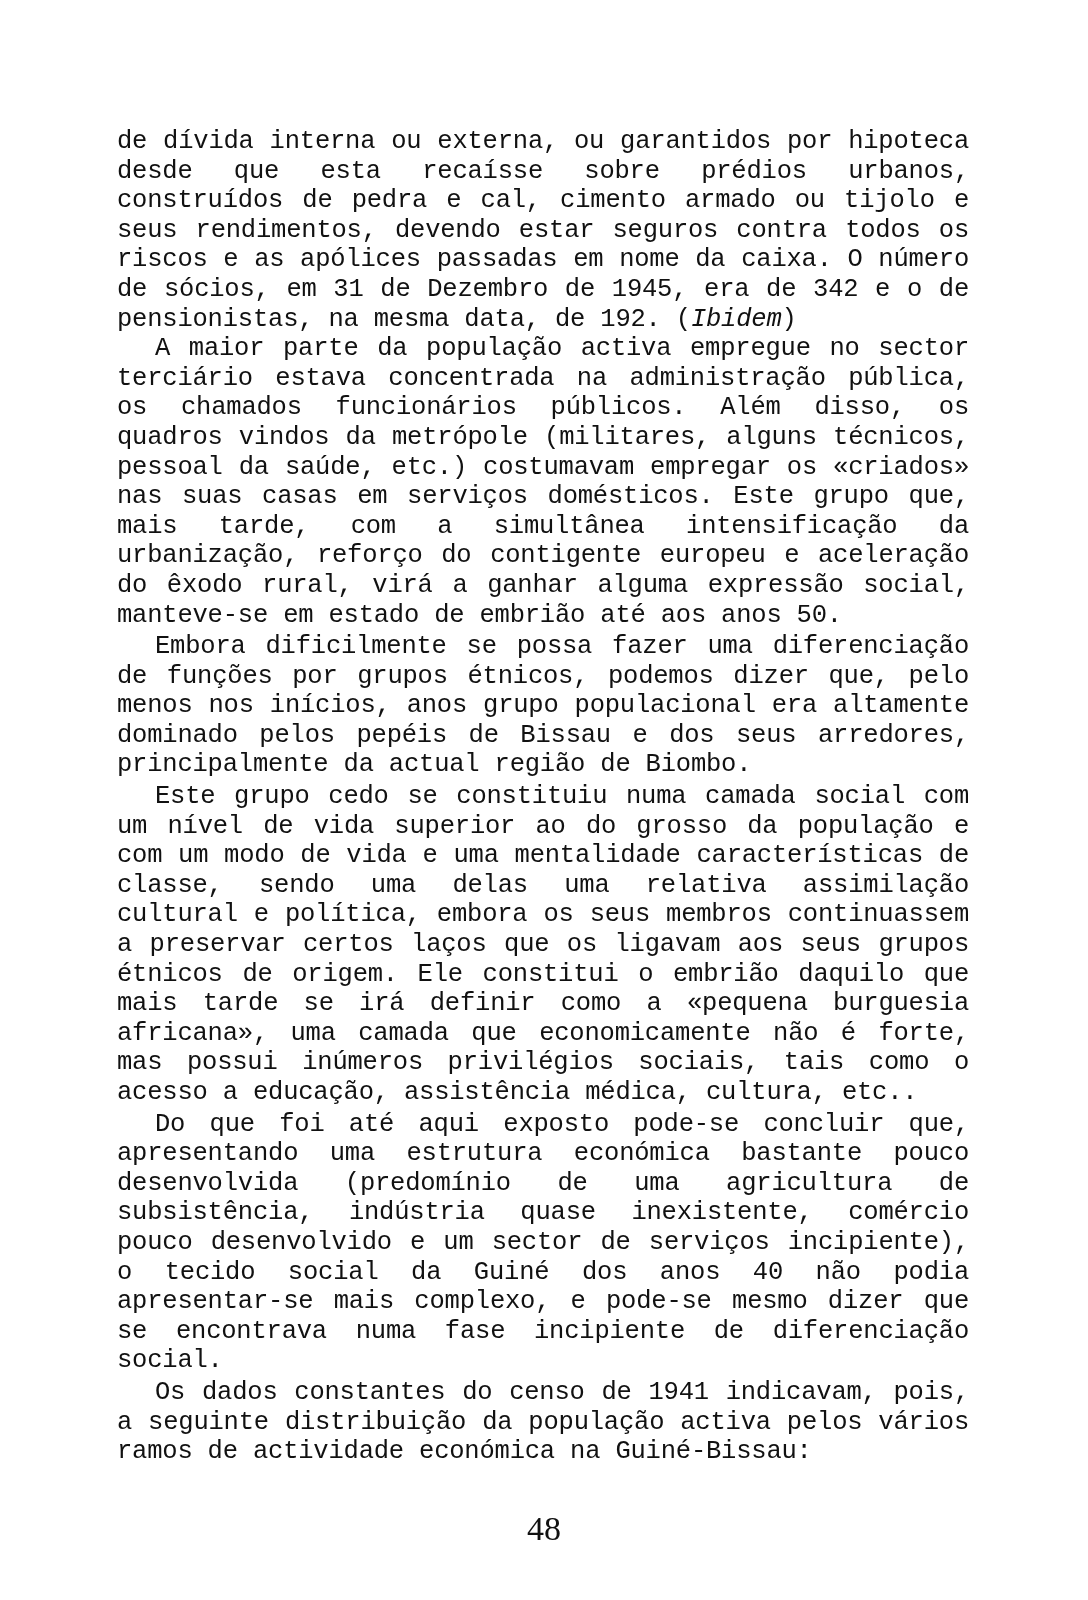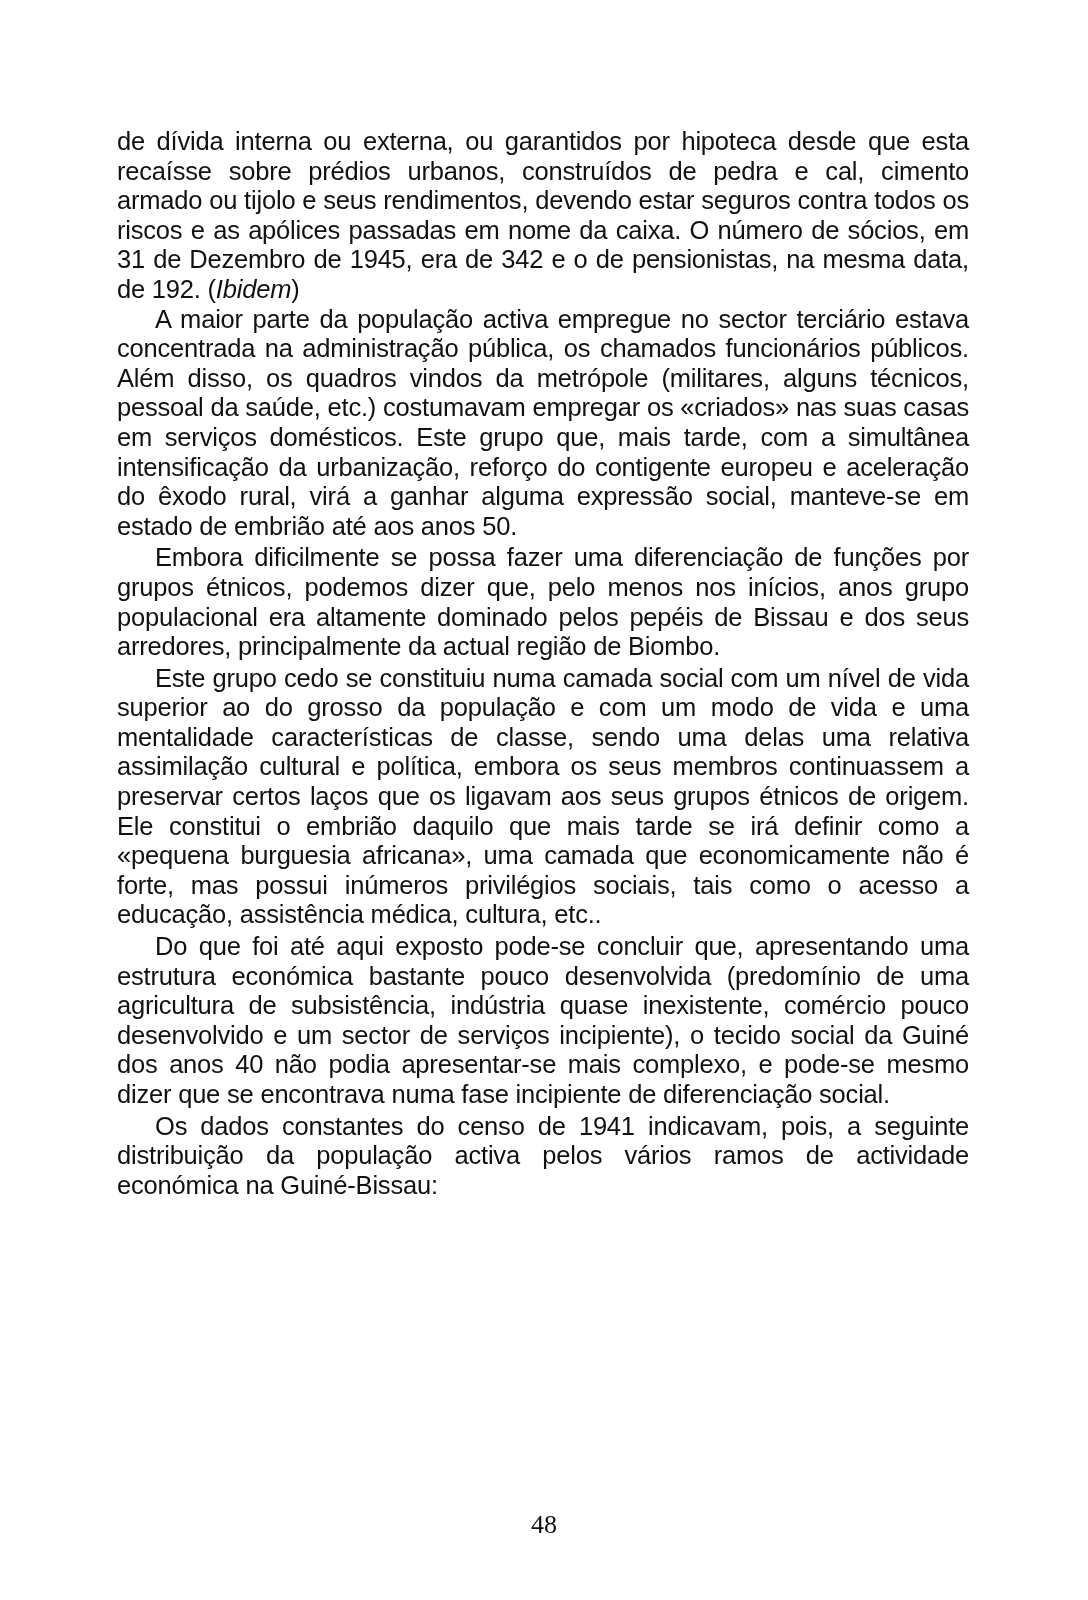--- a/index.html
+++ b/index.html
@@ -11,21 +11,21 @@
       width: 1088px;
       height: 1600px;
       position: relative;
       overflow: hidden;
     }
     .page-body {
       position: absolute;
       left: 117px;
       top: 127px;
       width: 852px;
-      font-family: Liberation Sans, sans-serif;
+      font-family: Liberation Mono, monospace;
       font-size: 25.5px;
       line-height: 29.6px;
       color: #111111;
       text-align: justify;
       letter-spacing: -0.2px;
     }
     .para {
       margin: 0;
       padding: 0;
     }
@@ -38,21 +38,21 @@
     em {
       font-style: italic;
     }
     .page-number {
       position: absolute;
       left: 0;
       width: 1088px;
       top: 1510px;
       text-align: center;
       font-family: "Liberation Serif", "DejaVu Serif", serif;
-      font-size: 26px;
+      font-size: 34px;
       color: #111111;
     }
   </style>
 </head>
 <body>
 
 <div class="page-body">
   <p class="para"><span>de dívida interna ou externa, ou garantidos por hipoteca desde que esta recaísse sobre prédios urbanos, construídos de pedra e cal, cimento armado ou tijolo e seus rendimentos, devendo estar seguros contra todos os riscos e as apólices passadas em nome da caixa. O número de sócios, em 31 de Dezembro de 1945, era de 342 e o de pensionistas, na mesma data, de 192. (</span><em>Ibidem</em><span>)</span></p>
 
   <p class="para indent"><span>A maior parte da população activa empregue no sector terciário estava concentrada na administração pública, os chamados funcionários públicos. Além disso, os quadros vindos da metrópole (militares, alguns técnicos, pessoal da saúde, etc.) costumavam empregar os «criados» nas suas casas em serviços domésticos. Este grupo que, mais tarde, com a simultânea intensificação da urbanização, reforço do contigente europeu e aceleração do êxodo rural, virá a ganhar alguma expressão social, manteve-se em estado de embrião até aos anos 50.</span></p>

